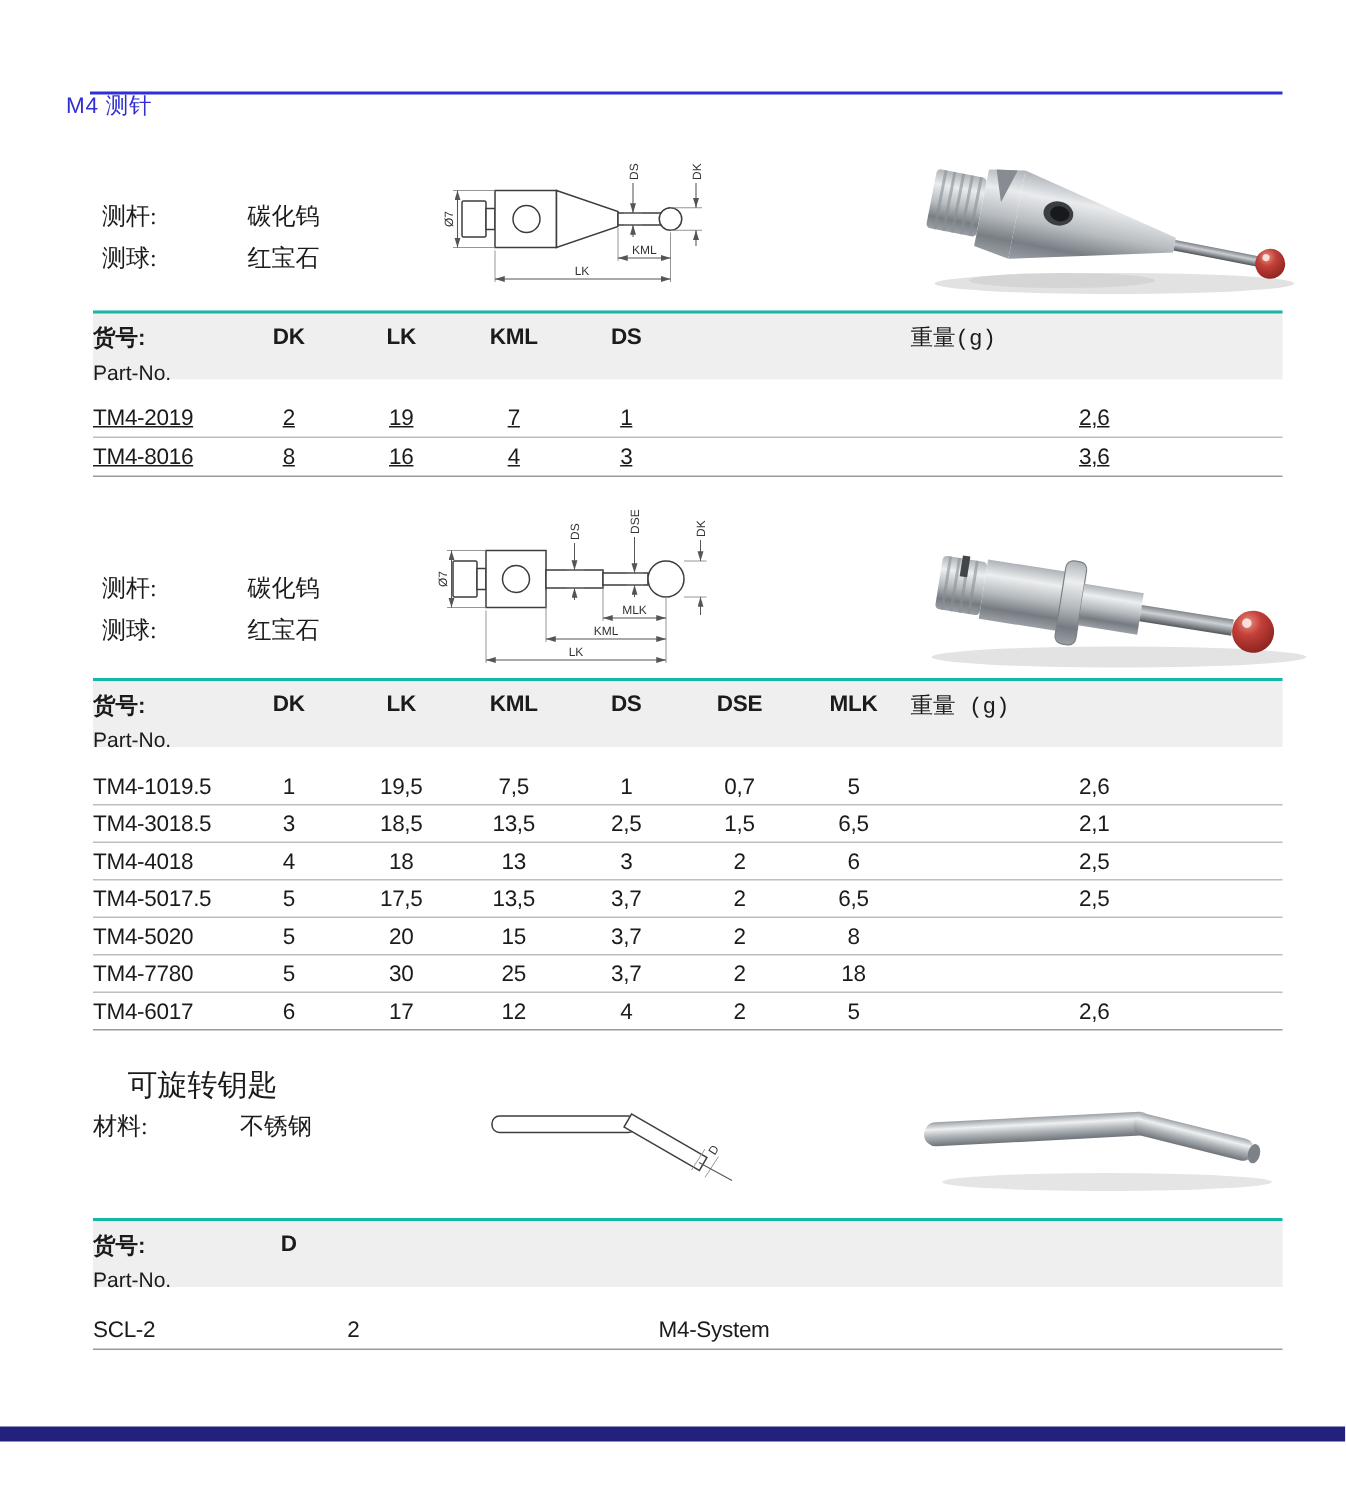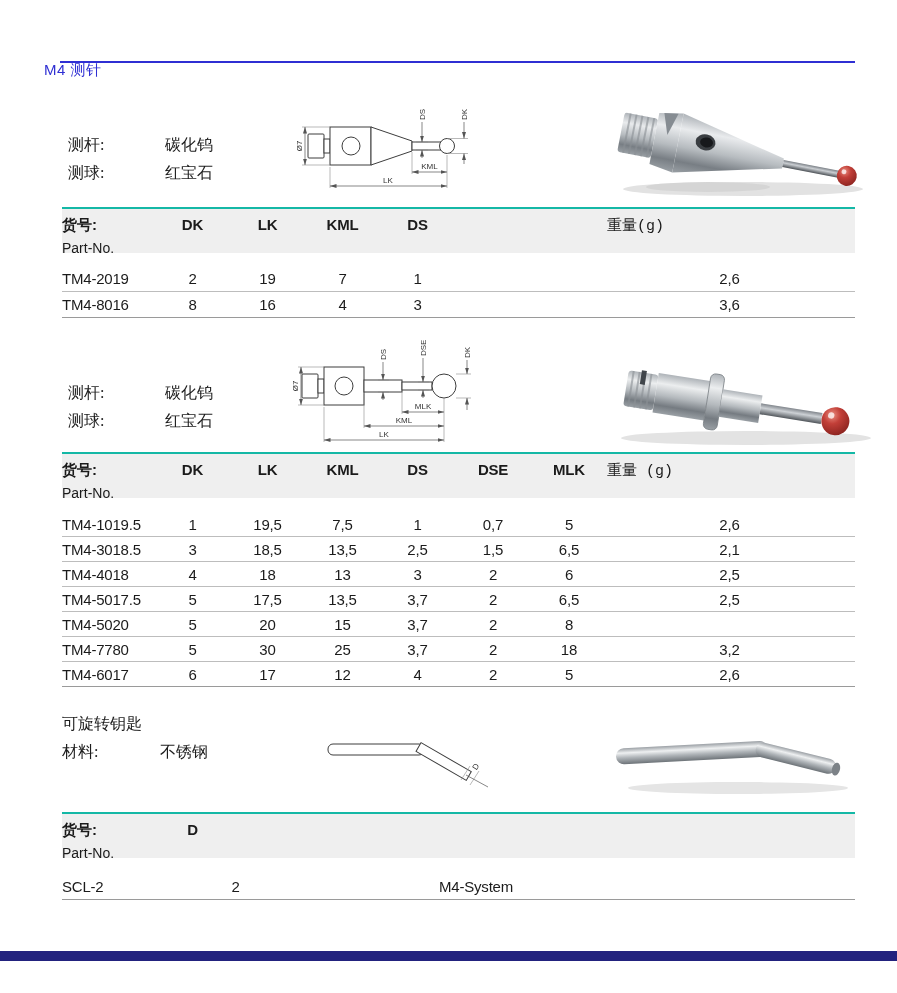--- a/index.html
+++ b/index.html
@@ -9,39 +9,39 @@
   
   .page-title{position:absolute;left:44px;top:27px;font-size:15px;letter-spacing:.5px;
               color:var(--accent,#2f2fd3);margin-top:34px;}
   .title-rule{position:absolute;left:60px;top:61px;width:795px;height:2px;
               background:var(--accent,#2f2fd3);}
 
   
   .spec{position:absolute;font-family:"Liberation Serif",serif;font-size:16px;line-height:28px;}
   .spec .row{display:flex;align-items:flex-end;}
   .spec .lbl{width:97px;}
-  .spec-title{font-family:"Liberation Serif",serif;font-size:16px;line-height:28px;}
+  .spec-title{font-family:"Liberation Serif",serif;font-size:20px;line-height:28px;text-align:center;}
 
   
   .tbl{position:absolute;left:62px;width:793px;}
   .t-head{display:grid;box-sizing:border-box;height:46px;padding-top:7px;
           background:var(--header_band,#efefef);border-top:2px solid #14b8a6;}
   .t-partlabel{font-weight:bold;font-size:15px;}
   .t-partsub{font-size:14px;margin-top:5px;}
   .th.c{font-weight:bold;font-size:15px;text-align:center;letter-spacing:-.2px;}
   .th.w{font-size:15px;text-align:left;font-family:Liberation Mono, monospace;}
   .tr{display:grid;align-items:center;border-bottom:1px solid #bdbdbd;}
   .t-body .tr:last-child{border-bottom:1.5px solid #9a9a9a;}
   .td{font-size:15px;letter-spacing:-.2px;}
   .td.c,.td.w{text-align:center;}
 
   .t1 .t-head,.t1 .tr{grid-template-columns:93px 75px 75px 75px 75px 152px 245px;}
   .t2 .t-head,.t2 .tr{grid-template-columns:93px 75px 75px 75px 75px 76px 76px 245px;}
   .t3 .t-head,.t3 .tr{grid-template-columns:93px 75px 80px 210px 1fr;}
-  .t1 .t-body{margin-top:13px;} .t1 .tr{height:25px;}
+  .t1 .t-body{margin-top:13px;text-decoration:underline;} .t1 .tr{height:25px;}
   .t2 .t-body{margin-top:14px;} .t2 .tr{height:24px;}
   .t3 .t-body{margin-top:15px;} .t3 .tr{height:26px;gap:43px;}
 
   
   .art{position:absolute;}
   svg text{font-family:"Liberation Sans",sans-serif;font-size:8px;fill:#333;}
   .part-line{fill:#fff;stroke:#3d3d3d;stroke-width:1;}
   .dim{stroke:#555;stroke-width:.7;fill:none;}
   .ext{stroke:#8a8a8a;stroke-width:.6;fill:none;}
 
@@ -333,21 +333,20 @@
     </div>
 
     <div class="tr">
       <span class="td part">TM4-7780</span>
       <span class="td c">5</span>
       <span class="td c">30</span>
       <span class="td c">25</span>
       <span class="td c">3,7</span>
       <span class="td c">2</span>
       <span class="td c">18</span>
-      <span class="td w">3,2</span>
     </div>
 
     <div class="tr">
       <span class="td part">TM4-6017</span>
       <span class="td c">6</span>
       <span class="td c">17</span>
       <span class="td c">12</span>
       <span class="td c">4</span>
       <span class="td c">2</span>
       <span class="td c">5</span>

